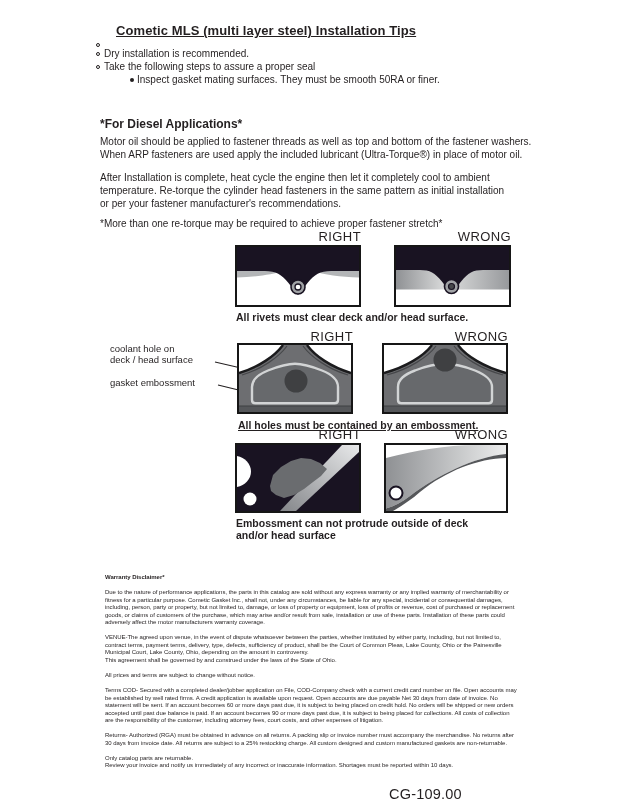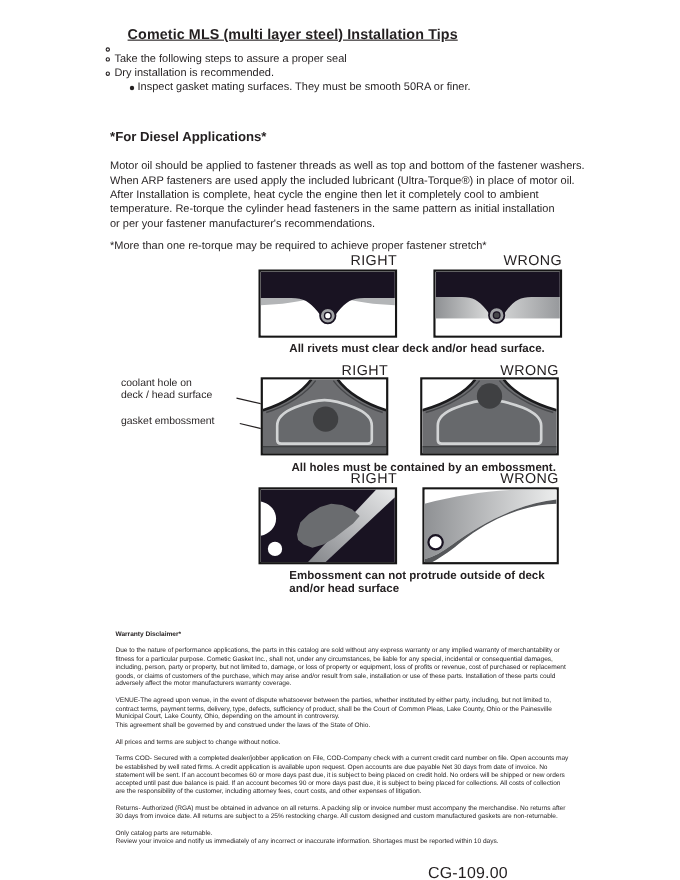--- a/index.html
+++ b/index.html
@@ -11,47 +11,47 @@
     position:relative;
     overflow:hidden;
   }
   .abs { position:absolute; }
 
   
   .title { left:116px; top:23px; font-size:13px; font-weight:bold; text-decoration:underline; letter-spacing:0.1px; }
   .bullets { left:96px; top:43px; font-size:10px; line-height:13px; }
   .bullet-row { display:flex; align-items:center; }
   .marker-o { width:4px; height:4px; border:1px solid #231f20; border-radius:50%; margin-right:4px; flex:0 0 auto; }
-  .sub { margin-left:22px; }
+  .sub { margin-left:34px; }
   .marker-dot { width:4px; height:4px; background:#231f20; border-radius:50%; margin-right:3px; flex:0 0 auto; }
 
   
   .diesel-heading { left:100px; top:117px; font-size:12px; font-weight:bold; }
   .para { white-space:pre-line; font-size:10px; line-height:13.2px; }
-  #p1 { left:100px; top:135px;margin-top:10px; }
+  #p1 { left:100px; top:135px; }
   #p2 { left:100px; top:171px; }
   #p3 { left:100px; top:217px; }
 
   
   .dlabel { font-size:13px; text-align:right; letter-spacing:0.4px; }
   .panel { border:2px solid #161616; background:#fff; }
   .panel svg { display:block; width:100%; height:100%; }
-  .caption { font-size:10.5px; font-weight:bold; white-space:pre-line; line-height:12px;margin-left:27px; }
+  .caption { font-size:10.5px; font-weight:bold; white-space:pre-line; line-height:12px; }
 
   #r1-right-label { left:235px; top:229px; width:126px; }
   #r1-wrong-label { left:394px; top:229px; width:117px; }
   #r1-right-panel { left:235px; top:245px; width:126px; height:62px; }
   #r1-wrong-panel { left:394px; top:245px; width:117px; height:62px; }
   #r1-caption     { left:236px; top:311px; }
 
   #r2-right-label { left:237px; top:329px; width:116px; }
   #r2-wrong-label { left:382px; top:329px; width:126px; }
   #r2-right-panel { left:237px; top:343px; width:116px; height:71px; }
   #r2-wrong-panel { left:382px; top:343px; width:126px; height:71px; }
-  #r2-caption     { left:238px; top:419px; }
+  #r2-caption     { left:238px; top:419px;text-decoration:underline; }
 
   .side-label { font-size:9.5px; line-height:11px; text-align:left; white-space:pre-line; }
   #coolant-label    { left:110px; top:343px; width:105px; }
   #embossment-label { left:110px; top:377px; width:108px; }
   #leader-svg { left:208px; top:352px; width:100px; height:48px; }
 
   #r3-right-label { left:235px; top:427px; width:126px; }
   #r3-wrong-label { left:384px; top:427px; width:124px; }
   #r3-right-panel { left:235px; top:443px; width:126px; height:70px; }
   #r3-wrong-panel { left:384px; top:443px; width:124px; height:70px; }
@@ -70,25 +70,25 @@
 <div>
 
   <div class="abs title">Cometic MLS (multi layer steel) Installation Tips</div>
 
   <div class="abs bullets">
     <div class="bullet-row">
       <span class="marker-o"></span>
     </div>
     <div class="bullet-row">
       <span class="marker-o"></span>
-      <span>Take the following steps to assure a proper seal</span>
+      <span>Dry installation is recommended.</span>
     </div>
     <div class="bullet-row">
       <span class="marker-o"></span>
-      <span>Dry installation is recommended.</span>
+      <span>Take the following steps to assure a proper seal</span>
     </div>
     <div class="bullet-row sub">
       <span class="marker-dot"></span>
       <span>Inspect gasket mating surfaces.  They must be smooth 50RA or finer.</span>
     </div>
   </div>
 
   <div class="abs diesel-heading">*For Diesel Applications*</div>
   <div class="abs para" id="p1">Motor oil should be applied to fastener threads as well as top and bottom of the fastener washers.
 When ARP fasteners are used apply the included lubricant (Ultra-Torque®) in place of motor oil.</div>

